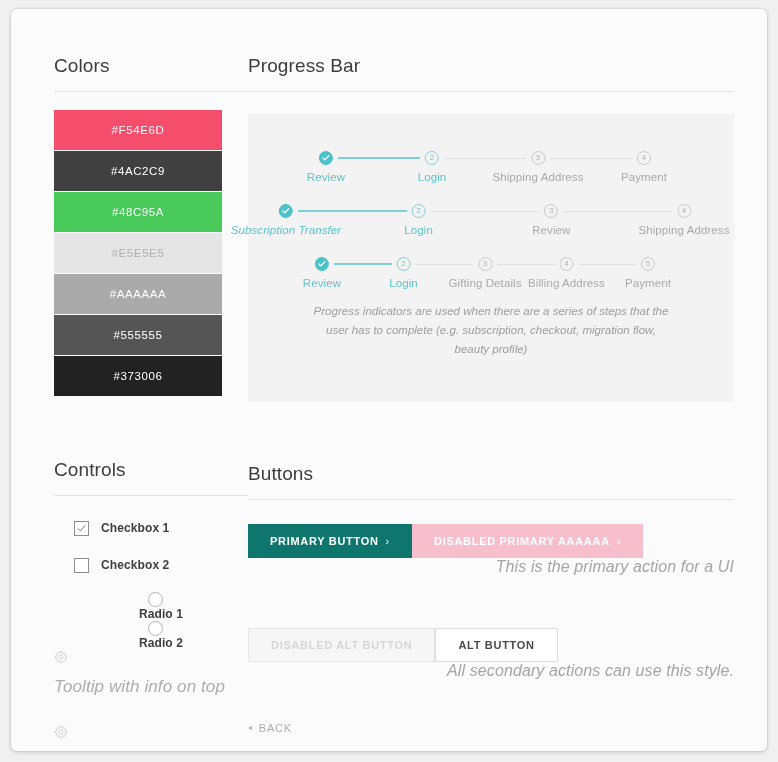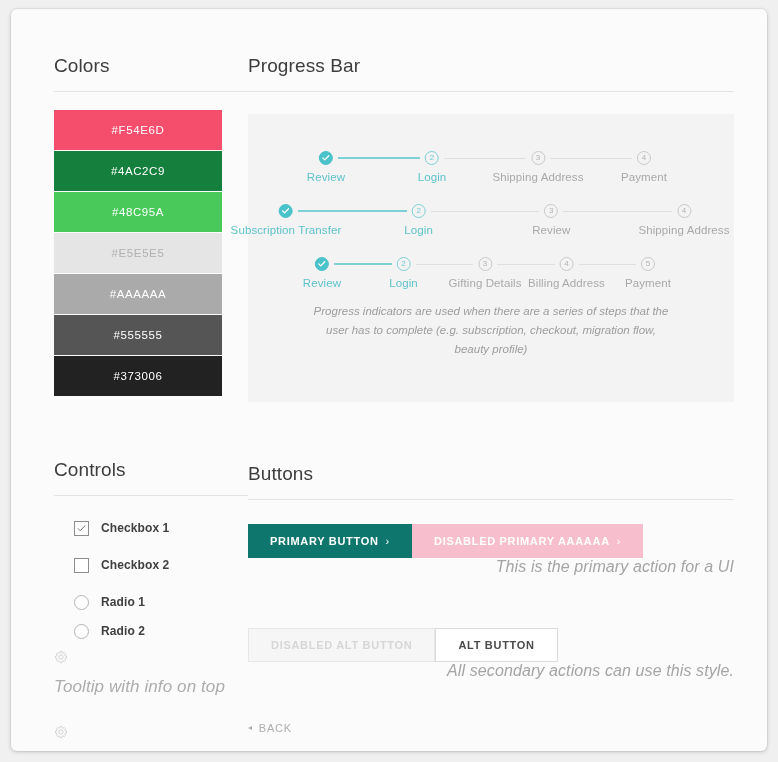--- a/index.html
+++ b/index.html
@@ -102,21 +102,21 @@
     background: #ffffff;
     margin-right: 12px;
     flex: 0 0 auto;
   }
   .control-label {
     font-size: 12px;
     color: #3f3f3f;
     font-weight: 600;
     letter-spacing: 0.1px;
   }
-  .radio-row { margin-bottom: 9px; }
+  .radio-row { margin-bottom: 9px; flex-direction: column; }
   .tooltip-block { margin-top: 0px; padding-left: 0px; }
   .tooltip-block.second { margin-top: 28px; }
   .gear-icon { display:block; width: 14px; height: 14px; }
   .tooltip-text {
     font-size: 17px;
     color: #adadad;
     font-style: italic;
     margin-top: 9px;
     letter-spacing: 0.1px;
   }
@@ -272,21 +272,21 @@
 
     <div class="col-left">
 
       <section id="colors-section">
         <div class="section-title">Colors</div>
         <div class="section-rule"></div>
         <div class="swatch-list" id="swatch-list">
             <div class="swatch" style="background: rgb(245, 78, 109); color: rgb(255, 255, 255);">
               <span>#F54E6D</span>
             </div>
-            <div class="swatch" style="background: #15803d; color: rgb(255, 255, 255);">
+            <div class="swatch" style="background: #404040; color: rgb(255, 255, 255);">
               <span>#4AC2C9</span>
             </div>
             <div class="swatch" style="background: rgb(72, 201, 90); color: rgb(255, 255, 255);">
               <span>#48C95A</span>
             </div>
             <div class="swatch" style="background: rgb(229, 229, 229); color: rgb(176, 176, 176);">
               <span>#E5E5E5</span>
             </div>
             <div class="swatch" style="background: rgb(170, 170, 170); color: rgb(255, 255, 255);">
               <span>#AAAAAA</span>
@@ -366,21 +366,21 @@
                 </div>
                 <div class="step" style="left: 396px;">
                   <div class="step-marker todo">4</div>
                   <div class="step-label inactive">Payment</div>
                 </div>
               </div>
               <div class="step-row">
                 <div class="connector active" style="left: 50px; width: 108.667px;"></div>
                 <div class="connector inactive" style="left: 182.667px; width: 108.667px;"></div>
                 <div class="connector inactive" style="left: 315.333px; width: 108.667px;"></div>
-                <div class="step" style="left: 38px;">
+                <div class="step" style="left: 38px; font-style: italic;">
                   <div class="step-marker done">
                     <svg width="8" height="8" viewBox="0 0 12 12">
                       <path d="M1.6 6.1 L4.4 8.8 L10.4 2.6" fill="none" stroke="#ffffff" stroke-width="2" stroke-linecap="round" stroke-linejoin="round"></path>
                     </svg>
                   </div>
                   <div class="step-label active">Subscription Transfer</div>
                 </div>
                 <div class="step" style="left: 170.667px;">
                   <div class="step-marker current">2</div>
                   <div class="step-label active">Login</div>

